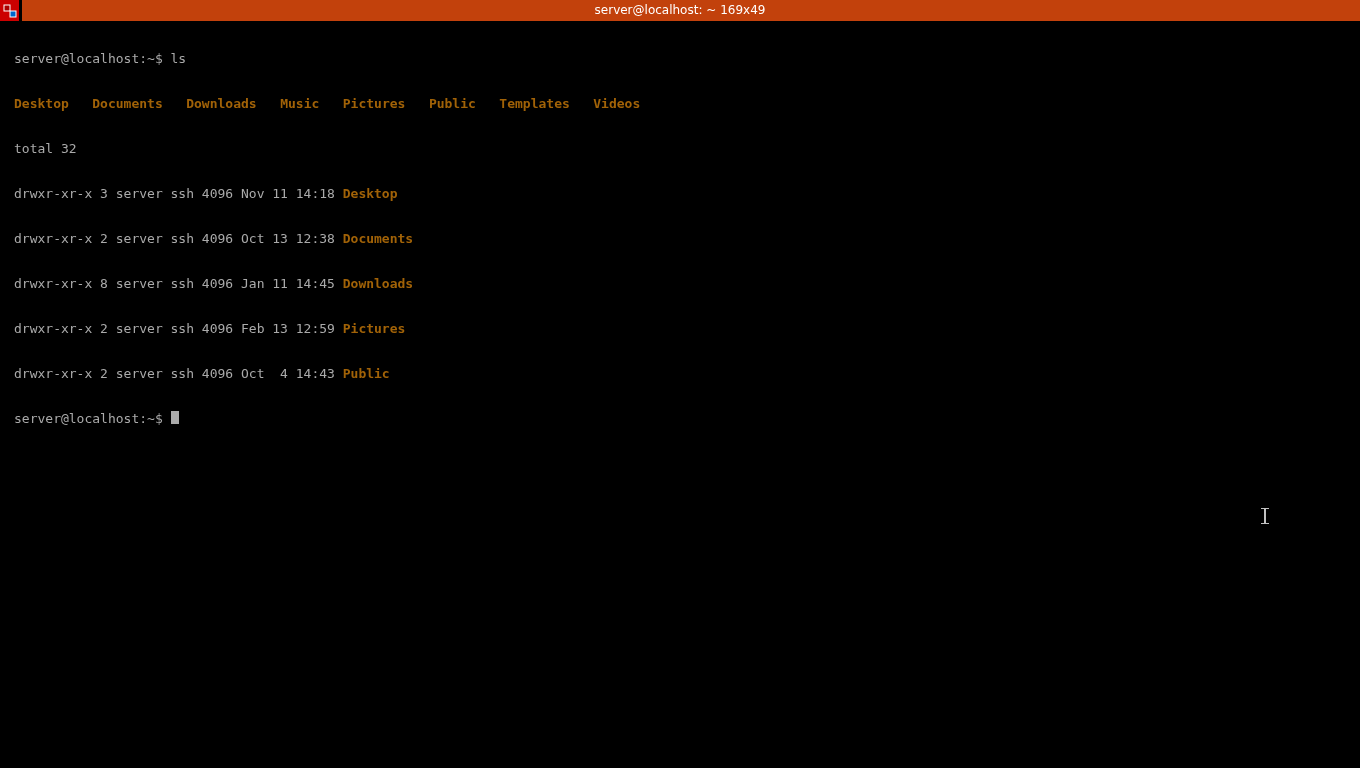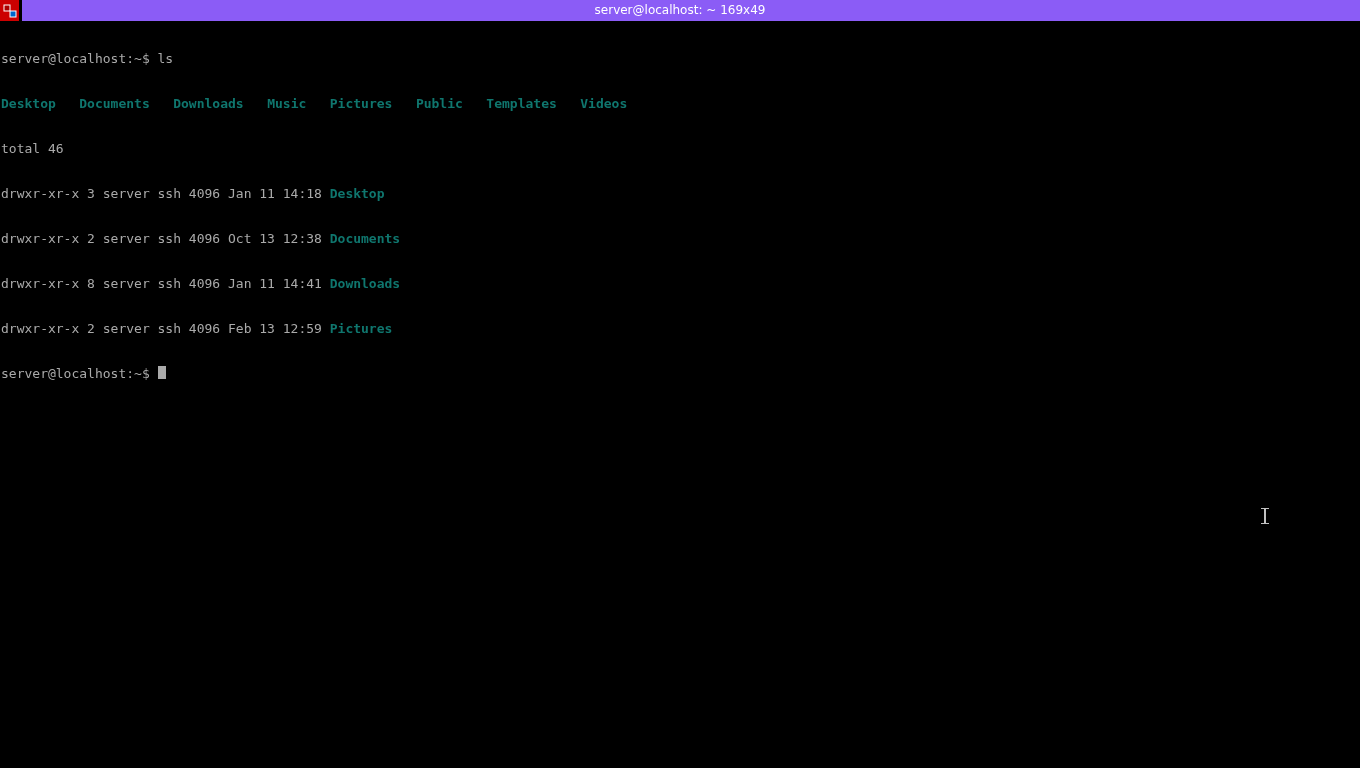--- a/index.html
+++ b/index.html
@@ -14,21 +14,21 @@
       font-family: "DejaVu Sans Mono", "Liberation Mono", Consolas, monospace;
       font-size: 13px;
       line-height: 15px;
       color: #aaa;
       overflow: hidden;
       position: relative;
     }
     .titlebar {
       width: 100%;
       height: 21px;
-      background: #8b5cf6;
+      background: #c2410c;
       display: flex;
       align-items: center;
       position: relative;
     }
     .app-icon {
       width: 22px;
       height: 21px;
       background: #cc0000;
       border-right: 3px solid #000;
       display: flex;
@@ -43,35 +43,35 @@
       position: absolute;
       left: 0;
       right: 0;
       text-align: center;
       color: #fff;
       font-family: "DejaVu Sans", "Liberation Sans", sans-serif;
       font-size: 12px;
       pointer-events: none;
     }
     .terminal {
-      padding: 0 1px;
+      padding: 0 14px;
       white-space: pre;
       letter-spacing: 0px;
     }
     .line {
       height: 15px;
     }
     .prompt {
       color: #aaa;
     }
     .cmd {
       color: #aaa;
     }
     .dir {
-      color: #0f766e;
+      color: #a16207;
       font-weight: bold;
     }
     .dir-sep {
       display: inline-block;
     }
     .stat {
       color: #aaa;
     }
     .cursor-block {
       display: inline-block;
@@ -98,23 +98,24 @@
       <rect x="1" y="1" width="6" height="6" fill="#a00" stroke="#fff" stroke-width="1"></rect>
       <rect x="7" y="7" width="6" height="6" fill="#06c" stroke="#fff" stroke-width="1"></rect>
     </svg>
   </div>
   <div class="titlebar-title">server@localhost: ~ 169x49</div>
 </div>
 
 <div class="terminal">
   <div class="line"><span class="prompt">server@localhost:~$ </span><span class="cmd">ls</span></div>
   <div class="line"><span class="dir">Desktop</span><span class="dir-sep">   </span><span class="dir">Documents</span><span class="dir-sep">   </span><span class="dir">Downloads</span><span class="dir-sep">   </span><span class="dir">Music</span><span class="dir-sep">   </span><span class="dir">Pictures</span><span class="dir-sep">   </span><span class="dir">Public</span><span class="dir-sep">   </span><span class="dir">Templates</span><span class="dir-sep">   </span><span class="dir">Videos</span></div>
-  <div class="line"><span class="stat">total 46</span></div>
-  <div class="line"><span class="stat">drwxr-xr-x 3 server ssh 4096 Jan 11 14:18 </span><span class="dir">Desktop</span></div>
+  <div class="line"><span class="stat">total 32</span></div>
+  <div class="line"><span class="stat">drwxr-xr-x 3 server ssh 4096 Nov 11 14:18 </span><span class="dir">Desktop</span></div>
   <div class="line"><span class="stat">drwxr-xr-x 2 server ssh 4096 Oct 13 12:38 </span><span class="dir">Documents</span></div>
-  <div class="line"><span class="stat">drwxr-xr-x 8 server ssh 4096 Jan 11 14:41 </span><span class="dir">Downloads</span></div>
+  <div class="line"><span class="stat">drwxr-xr-x 8 server ssh 4096 Jan 11 14:45 </span><span class="dir">Downloads</span></div>
   <div class="line"><span class="stat">drwxr-xr-x 2 server ssh 4096 Feb 13 12:59 </span><span class="dir">Pictures</span></div>
+  <div class="line"><span class="stat">drwxr-xr-x 2 server ssh 4096 Oct  4 14:43 </span><span class="dir">Public</span></div>
   <div class="line"><span class="prompt">server@localhost:~$ </span><span class="cursor-block"></span></div>
 </div>
 
 <svg class="text-cursor" viewBox="0 0 8 16">
   <path d="M0 0 H3 M5 0 H8 M4 0 V16 M0 16 H3 M5 16 H8" stroke="#fff" stroke-width="1.5" fill="none"></path>
 </svg>
 
 </body></html>

